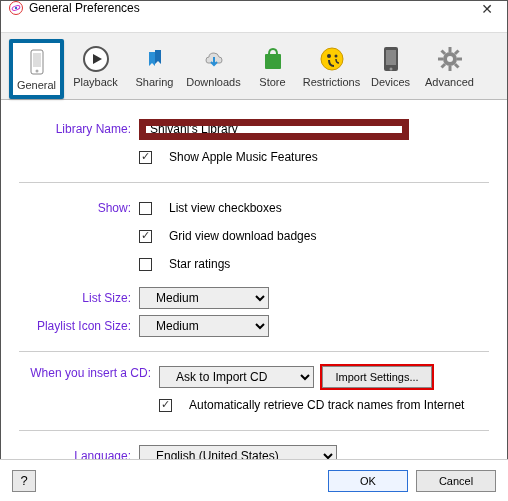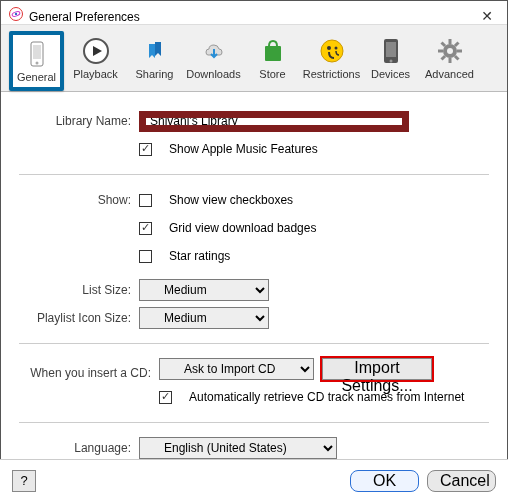--- a/index.html
+++ b/index.html
@@ -8,23 +8,23 @@
     font-family: "Segoe UI", Tahoma, sans-serif;
     font-size: 12px;
     background: #fff;
     color: #000;
     width: 508px;
     height: 501px;
     overflow: hidden;
     border: 1px solid #555;
   }
   .titlebar {
-    height: 24px;
-    display: flex;
-    align-items: flex-end;
+    height: 32px;
+    display: flex;
+    align-items: flex-start;
     padding: 0 8px;
     border-bottom: 1px solid #ddd;
   }
   .titlebar .app-icon { margin-right: 6px; }
   .titlebar .title { flex: 1; font-size: 12px; }
   .titlebar .close { font-size: 14px; color: #333; padding: 0 6px; cursor: default; }
 
   .toolbar {
     display: flex;
     padding: 6px 8px 0 8px;
@@ -59,21 +59,21 @@
   }
   .row {
     display: flex;
     align-items: center;
     min-height: 22px;
   }
   .lbl {
     width: 120px;
     text-align: right;
     padding-right: 8px;
-    color: #404040;
+    color: #6d28d9;
   }
   input[type=text] {
     height: 21px;
     border: 7px solid #7f1d1d;
     padding: 1px 4px;
     font-family: inherit;
     font-size: 12px;
   }
   .chk { display: flex; align-items: center; gap: 17px; }
   .chkbox {
@@ -86,33 +86,33 @@
     line-height: 1;
     background: #fff;
   }
   .chkbox.on::after { content: "✓"; color: #333; position: relative; top:-1px;}
   select {
     height: 22px;
     border: 1px solid #7a7a7a;
     font-family: inherit;
     font-size: 12px;
     background: #eee;
-    padding: 1px 20px;
+    padding: 1px 12px;
   }
   hr.sep {
     border: none;
     border-top: 1px solid #ccc;
     margin: 8px 0;
   }
   .btn {
     height: 22px;
     border: 1px solid #888;
     background: #e9e9e9;
     font-family: inherit;
-    font-size: 16px;
+    font-size: 11px;
     padding: 0 12px;
     cursor: default;
   }
   .btn.highlight { outline: 2px solid #d00; outline-offset: 0; }
   .btn.primary { border: 1px solid #2a6fd6; background: #eef4ff; }
   
   .footer {
     position: absolute;
     bottom: 0; left: 0; right: 0;
     height: 42px;
@@ -123,21 +123,21 @@
     background: #fff;
   }
   .helpbtn {
     width: 24px; height: 22px;
     border: 1px solid #888;
     background: #e9e9e9;
     display: flex; align-items: center; justify-content: center;
     font-size: 13px;
   }
   .footer .spacer { flex: 1; }
-  .footer .btn { width: 69px; text-align: center; margin-left: 8px; border-radius: 8px; }
+  .footer .btn { width: 80px; text-align: center; margin-left: 8px; }
 </style>
 </head>
 <body>
 
 <div class="titlebar">
   <span class="app-icon">
     <svg width="14" height="14" viewBox="0 0 14 14">
         <circle cx="7" cy="7" r="6.5" fill="#fff" stroke="#d33" stroke-width="1"></circle>
         <ellipse cx="7" cy="7" rx="4" ry="2" fill="none" stroke="#c3c" stroke-width="1" transform="rotate(-20 7 7)"></ellipse>
         <circle cx="7" cy="7" r="1.2" fill="#36c"></circle>
@@ -250,21 +250,21 @@
       <span>Show Apple Music Features</span>
     </div>
   </div>
 
   <hr class="sep">
 
   <div class="row">
     <div class="lbl">Show:</div>
     <div class="chk">
       <span class="chkbox"></span>
-      <span>Show view checkboxes</span>
+      <span>List view checkboxes</span>
     </div>
   </div>
   <div class="row">
     <div class="lbl"></div>
     <div class="chk">
       <span class="chkbox on"></span>
       <span>Grid view download badges</span>
     </div>
   </div>
   <div class="row">
@@ -283,21 +283,21 @@
   </div>
   <div class="row">
     <div class="lbl">Playlist Icon Size:</div>
     <select style="width:130px">
       <option>Medium</option>
     </select>
   </div>
 
   <hr class="sep">
 
-  <div class="row" style="align-items:flex-end">
+  <div class="row" style="align-items:flex-start">
     <div class="lbl" style="width:140px">When you insert a CD:</div>
     <select style="width:155px">
       <option>Ask to Import CD</option>
     </select>
     <button class="btn highlight" style="margin-left:8px; width:110px">Import Settings...</button>
   </div>
   <div class="row">
     <div class="lbl" style="width:140px"></div>
     <div class="chk">
       <span class="chkbox on"></span>

